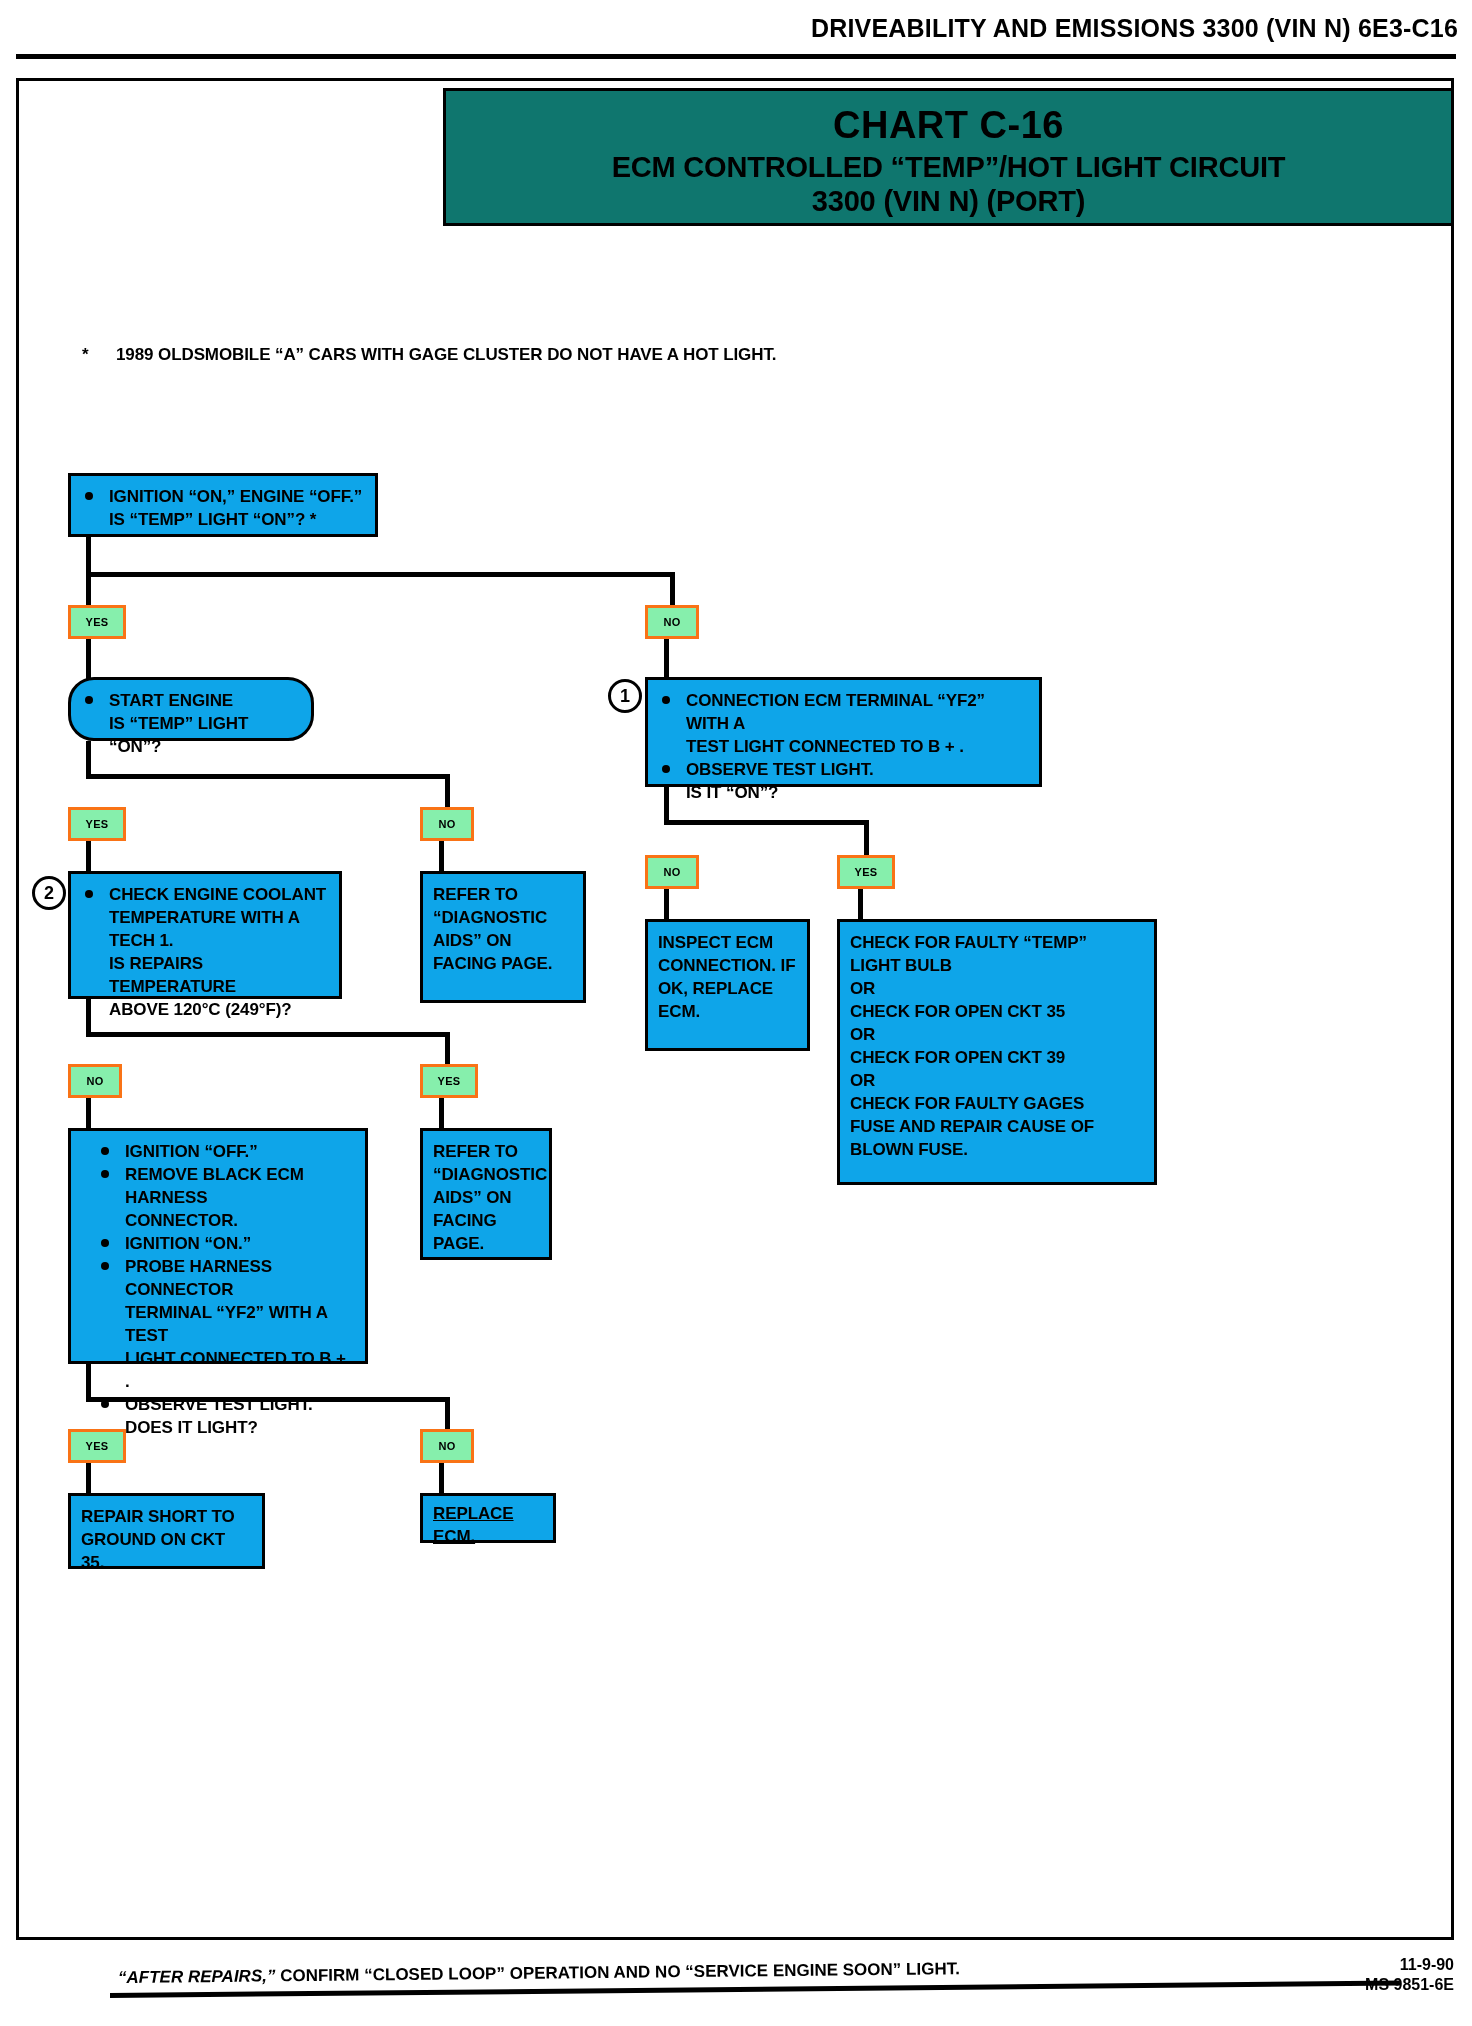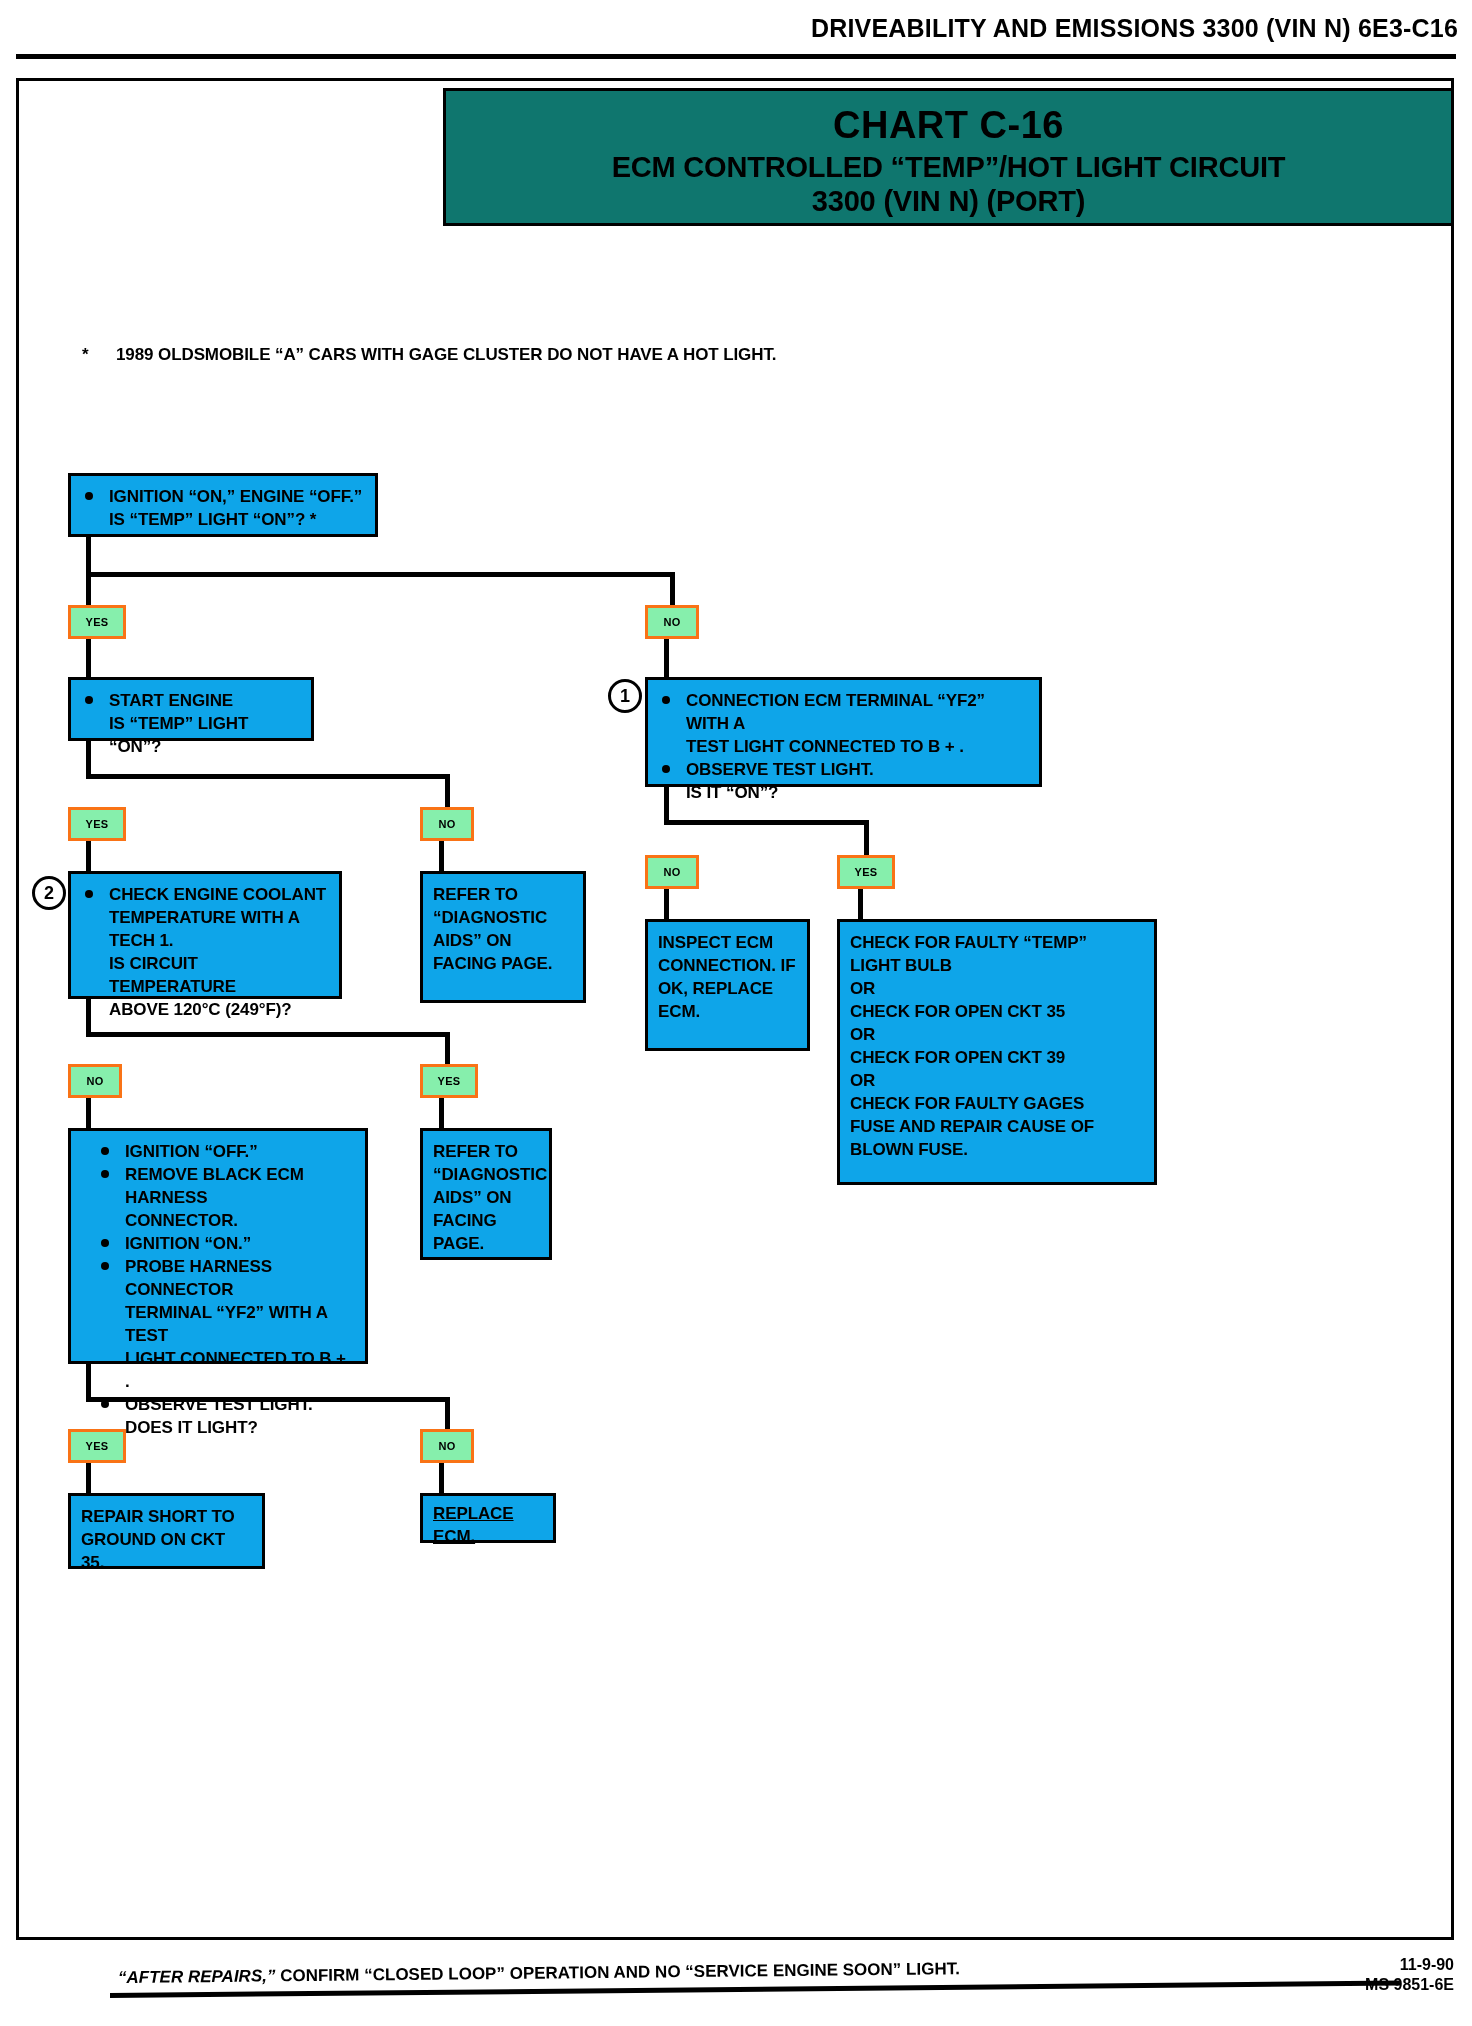--- a/index.html
+++ b/index.html
@@ -139,21 +139,21 @@
   <div class="ln lnh" style="left:86px;top:572px;width:589px;"></div>
   <div class="ln lnv" style="left:86px;top:572px;height:36px;"></div>
   <div class="ln lnv" style="left:670px;top:572px;height:36px;"></div>
 
   <div class="yn" style="left:68px;top:605px;width:58px;height:34px;">YES</div>
   <div class="yn" style="left:645px;top:605px;width:54px;height:34px;">NO</div>
 
   <div class="ln lnv" style="left:86px;top:639px;height:40px;"></div>
   <div class="ln lnv" style="left:664px;top:639px;height:40px;"></div>
 
-  <div class="box" style="left:68px;top:677px;width:246px;height:64px;">
+  <div class="box" style="left:68px;top:677px;width:246px;height:64px;border-radius:26px;">
     <div class="inner">
       <div class="bullet-row">
         <span class="bullet"><span class="dot"></span></span>
         <span class="btxt">
           <div>START ENGINE</div>
           <div>IS “TEMP” LIGHT “ON”?</div>
         </span>
       </div>
     </div>
   </div>
@@ -171,21 +171,21 @@
   <div class="circ" style="left:32px;top:876px;">2</div>
 
   <div class="box" style="left:68px;top:871px;width:274px;height:128px;">
     <div class="inner">
       <div class="bullet-row">
         <span class="bullet"><span class="dot"></span></span>
         <span class="btxt">
           <div>CHECK ENGINE COOLANT</div>
           <div>TEMPERATURE WITH A</div>
           <div>TECH 1.</div>
-          <div>IS CIRCUIT TEMPERATURE</div>
+          <div>IS REPAIRS TEMPERATURE</div>
           <div>ABOVE 120°C (249°F)?</div>
         </span>
       </div>
     </div>
   </div>
 
   <div class="box" style="left:420px;top:871px;width:166px;height:132px;">
     <div class="inner" style="padding-left:10px;">
       <div>REFER TO</div>
       <div>“DIAGNOSTIC</div>

